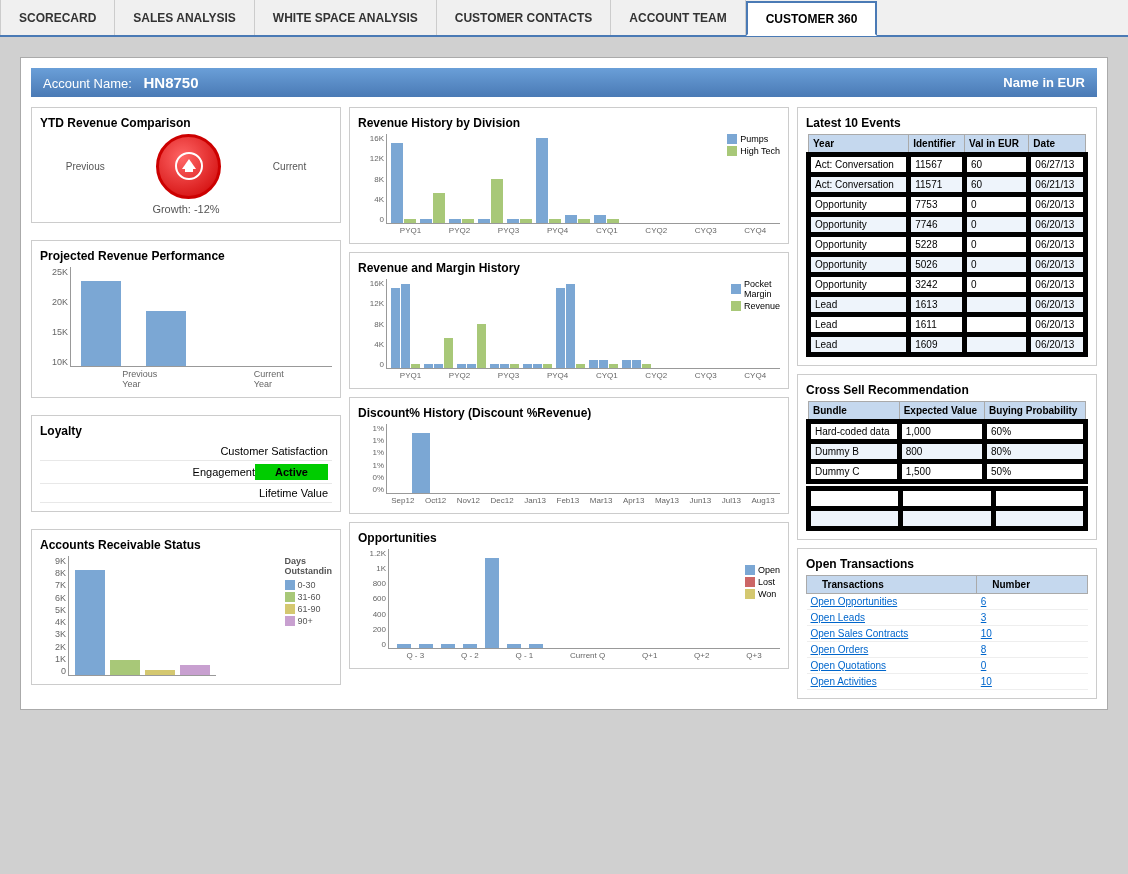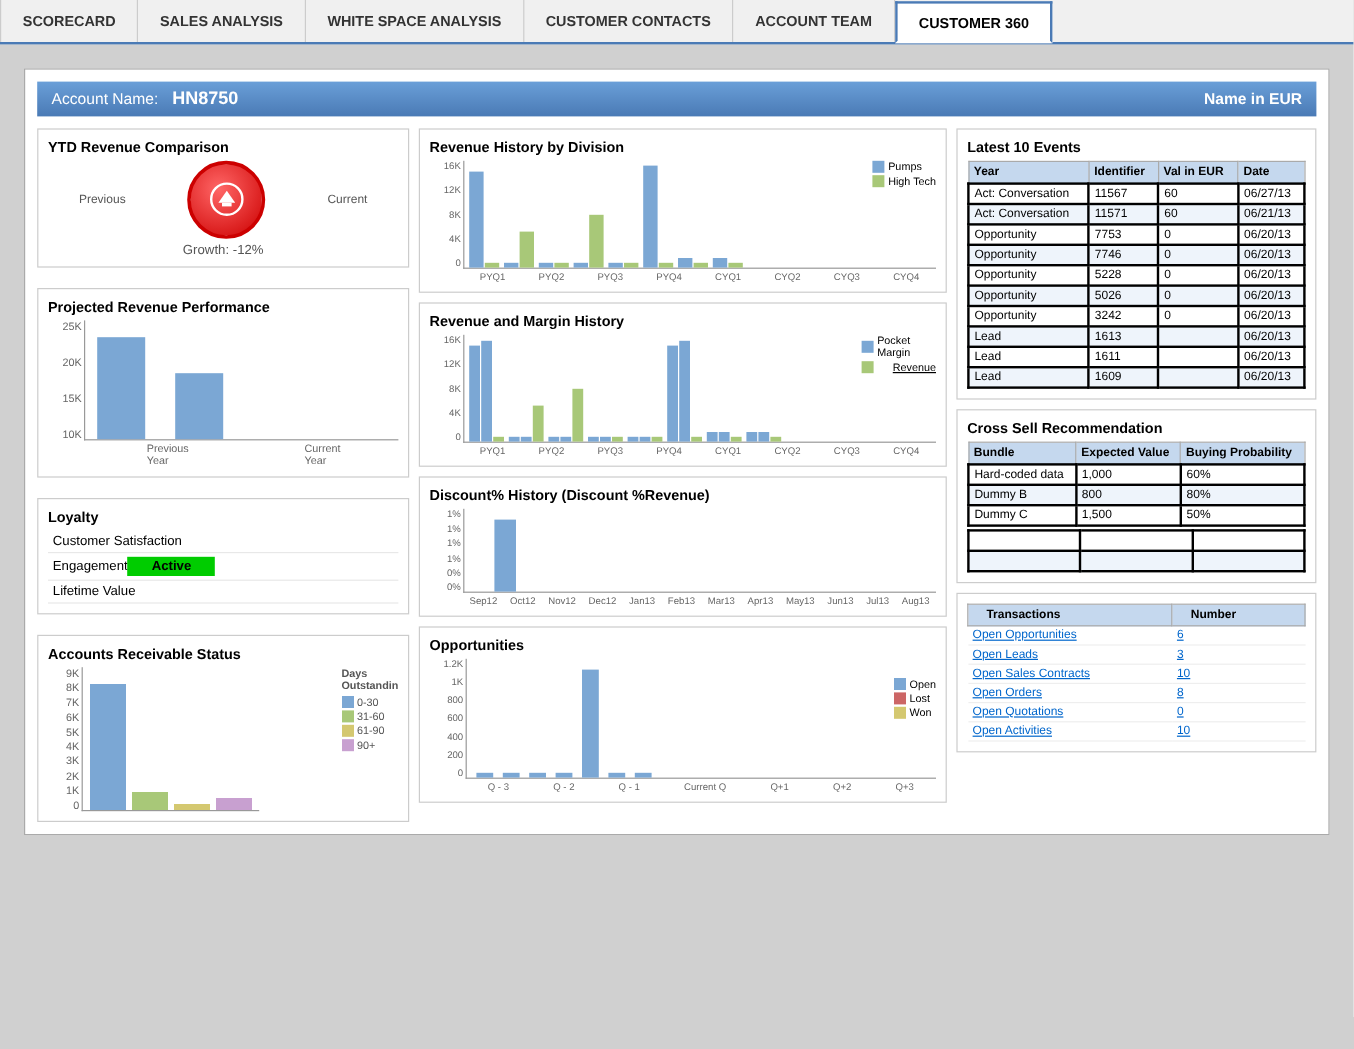--- a/index.html
+++ b/index.html
@@ -108,21 +108,21 @@
     }
 
     
     #loyalty-section {
       border: 1px solid #ccc;
       padding: 8px;
       background: #fff;
     }
     .loyalty-row {
       display: flex;
-      justify-content: flex-start;
+      justify-content: flex-end;
       align-items: center;
       padding: 3px 4px;
       font-size: 11px;
       border-bottom: 1px solid #e8e8e8;
     }
     .loyalty-active {
       background: #00cc00;
       color: #000;
       padding: 2px 20px;
       font-weight: bold;
@@ -175,21 +175,21 @@
     }
     .data-table th {
       background: #c5d8ee;
       padding: 3px 4px;
       text-align: left;
       border: 1px solid #aaa;
       font-weight: bold;
     }
     .data-table td {
       padding: 2px 4px;
-      border: 2px solid #000000;
+      border: 5px solid #000000;
       margin-top: 28px;
     }
     .data-table tr:nth-child(even) td { background: #eef4fb; }
     .data-table tr:nth-child(odd) td { background: #fff; }
 
     
     #crosssell-section {
       border: 1px solid #ccc;
       padding: 8px;
       background: #fff;
@@ -496,21 +496,21 @@
                 <div style="background:#7ba7d4; width:9px; height:8px;"></div>
                 <div style="background:#7ba7d4; width:9px; height:8px;"></div>
                 <div style="background:#a8c878; width:9px; height:4px;"></div>
               </div>
             </div>
             <div style="position:absolute; right:0; top:0; font-size:9px;">
               <div style="display:flex; align-items:center; gap:3px; margin-bottom:2px;">
                 <div style="width:10px; height:10px; background:#7ba7d4;"></div>
                 <span>Pocket<br>Margin</span>
               </div>
-              <div style="display:flex; align-items:center; gap:16px;text-decoration:underline;">
+              <div style="display:flex; align-items:center; gap:3px;">
                 <div style="width:10px; height:10px; background:#a8c878;"></div>
                 <span>Revenue</span>
               </div>
             </div>
           </div>
           <div style="display:flex; justify-content:space-around; font-size:8px; color:#666; margin-top:2px;">
             <span>PYQ1</span>
               <span>PYQ2</span>
             <span>PYQ3</span>
               <span>PYQ4</span>
@@ -746,20 +746,21 @@
             <tr>
                 <td style="height:14px;">&nbsp;</td>
                 <td>&nbsp;</td>
                 <td>&nbsp;</td>
               </tr>
           </tbody>
         </table>
       </div>
 
       <div id="transactions-section">
+        <div class="section-title">Open Transactions</div>
         <table class="trans-table">
           <thead>
             <tr>
               <th>Transactions</th>
               <th>Number</th>
             </tr>
           </thead>
           <tbody id="trans-tbody">
           <tr>
     <td><a href="#">Open Opportunities</a></td>

